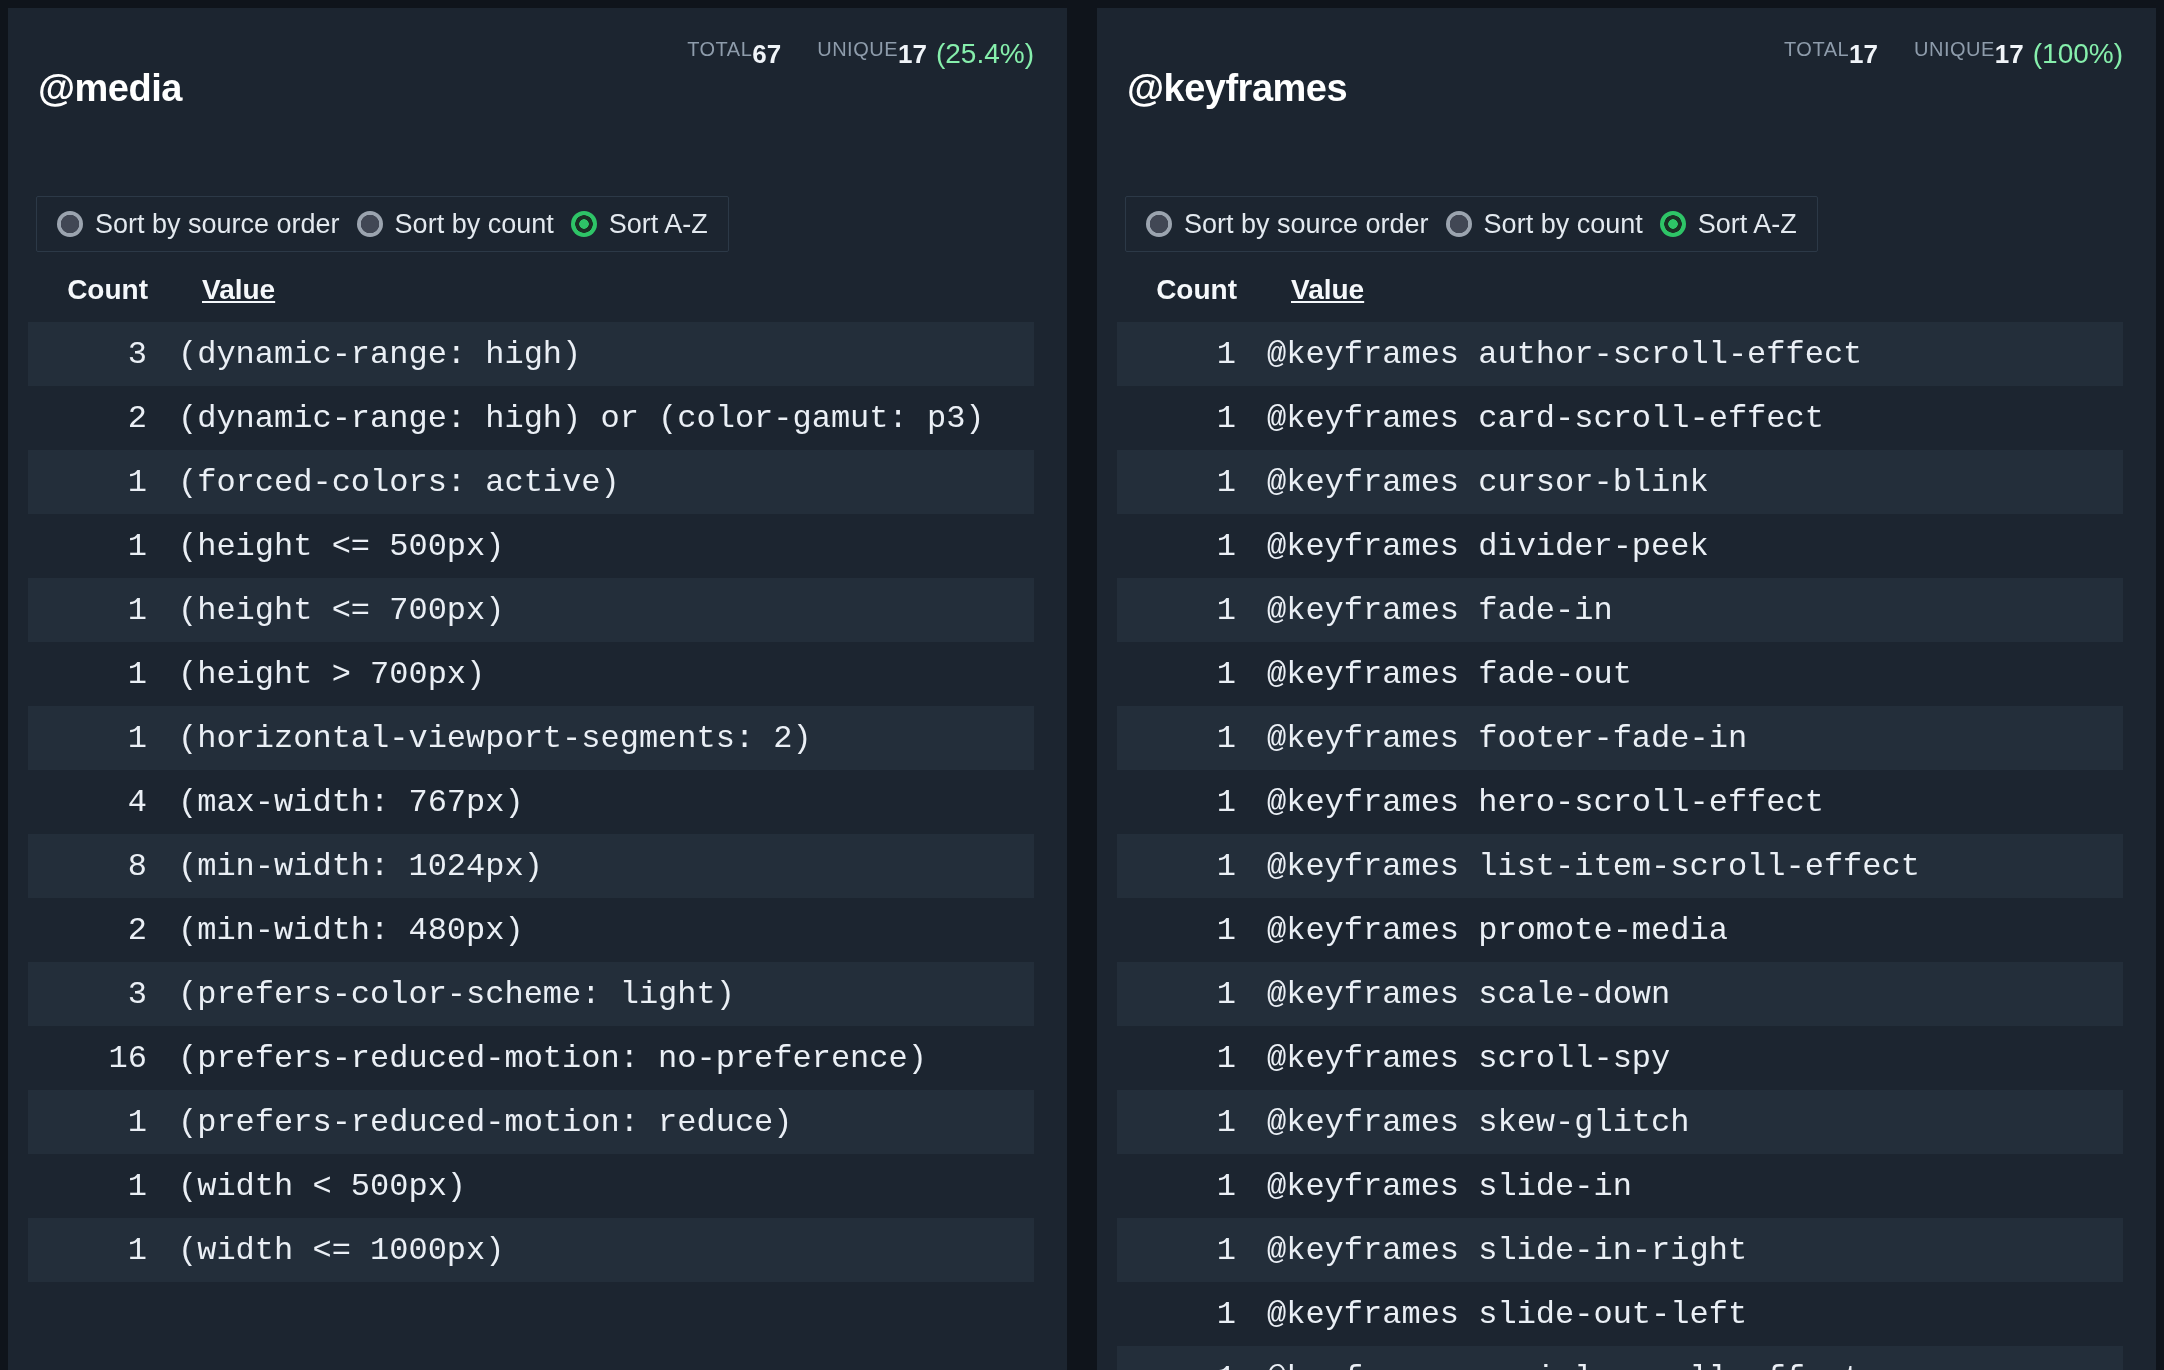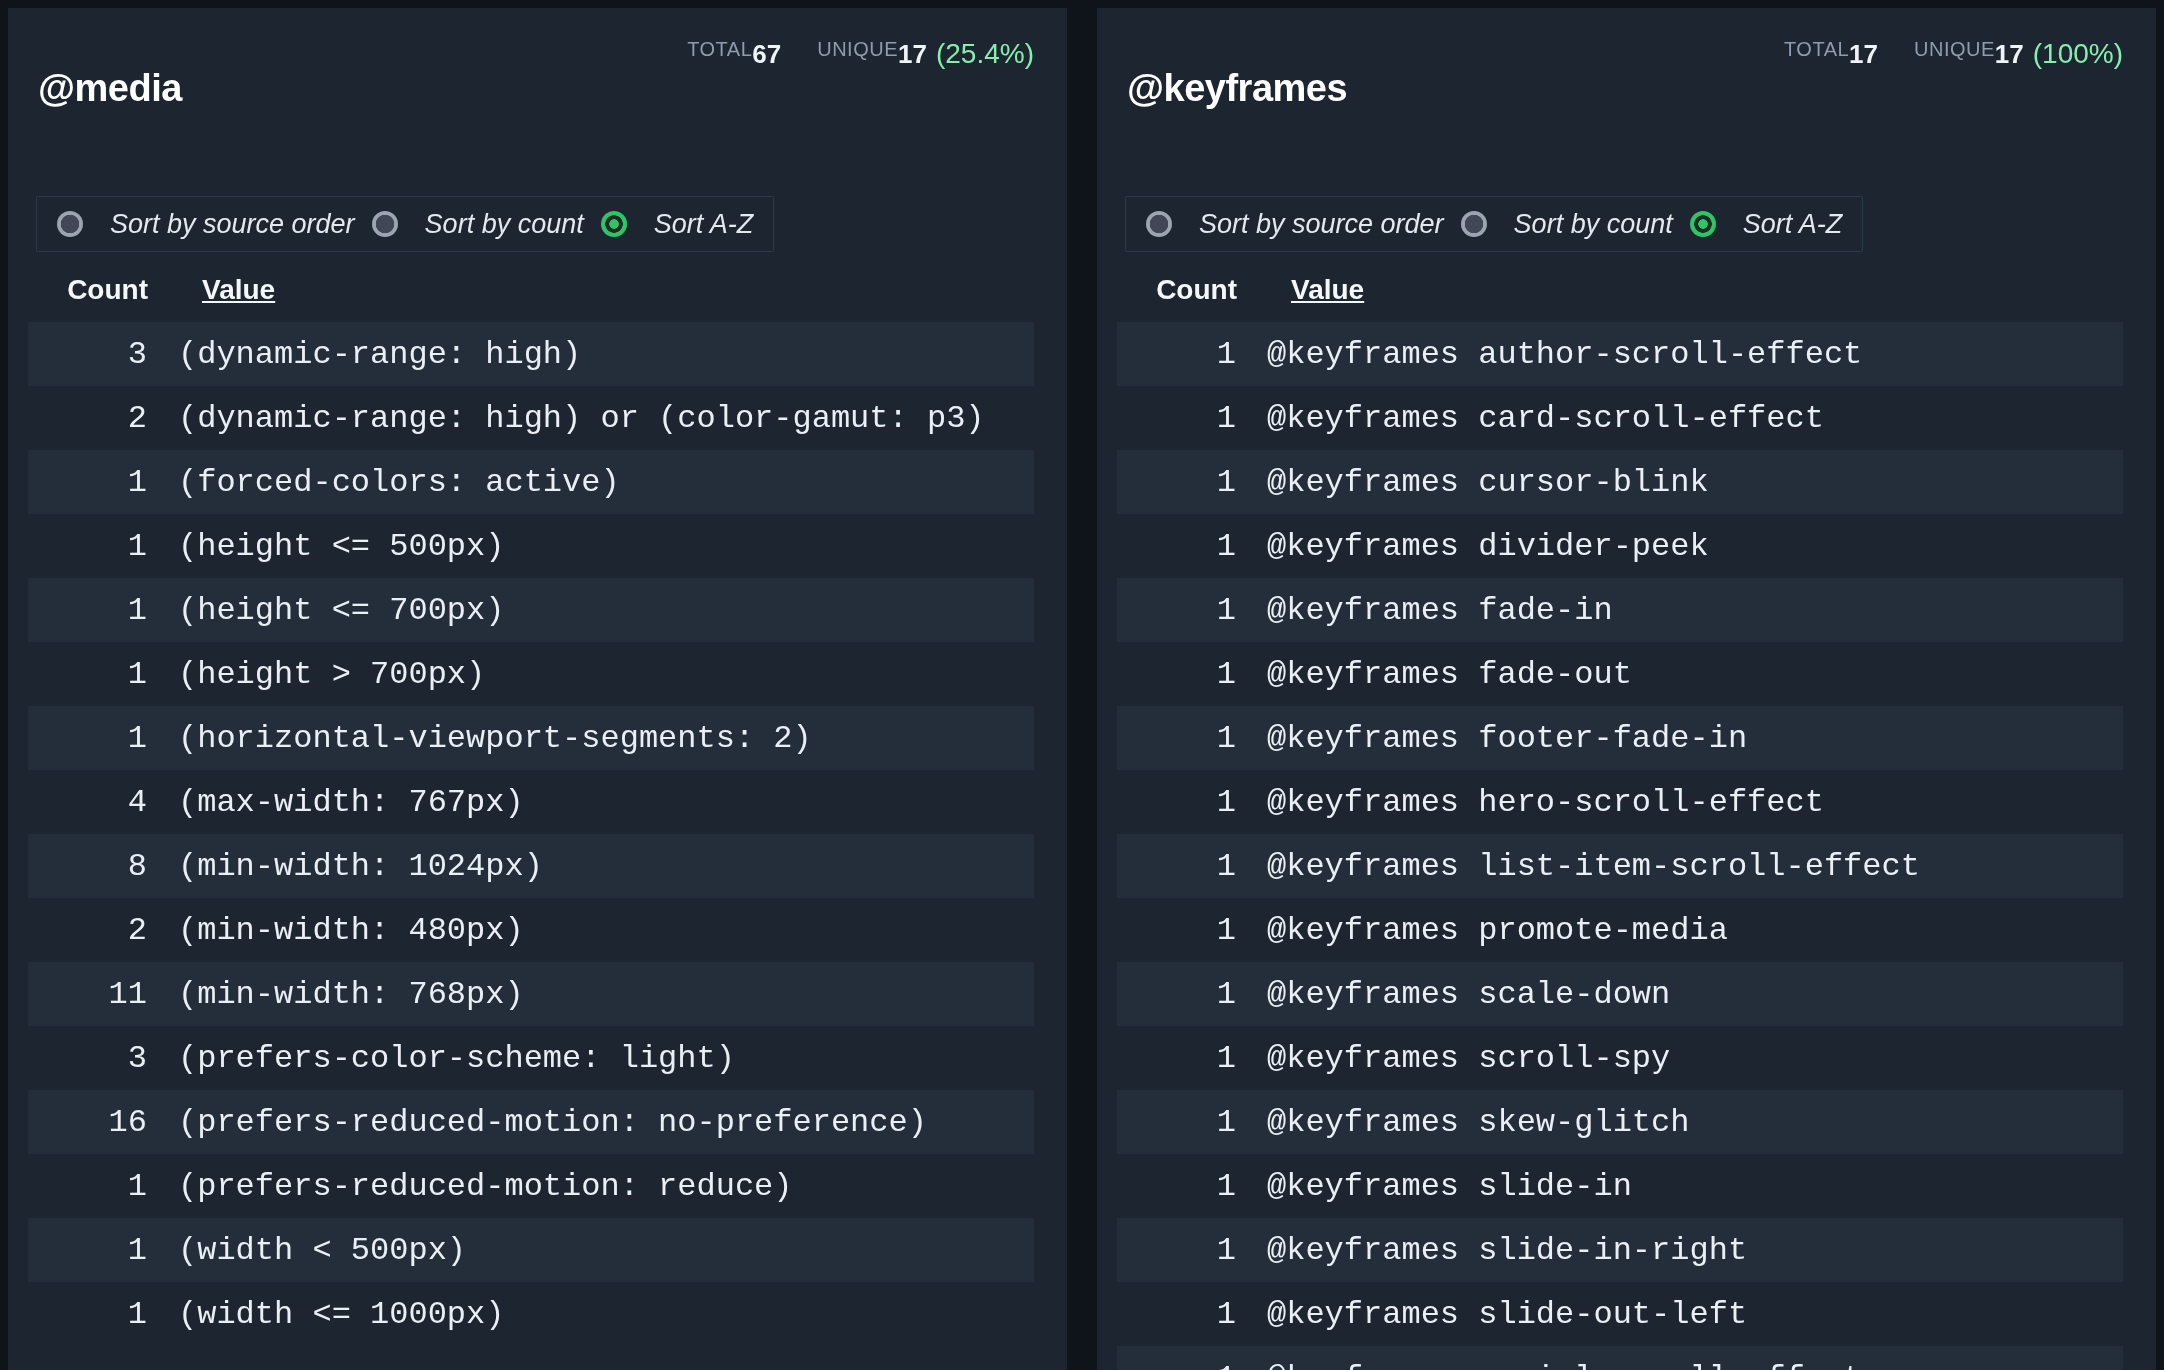--- a/index.html
+++ b/index.html
@@ -29,21 +29,21 @@
   .stat-value-line{display:flex;align-items:baseline;gap:9px;line-height:36px;}
   .stat-number{font-size:26px;font-weight:700;color:#f0f4f8;}
   .stat-pct{font-size:28px;color:#86efac;}
   
   .sort-box{
     display:inline-flex;align-items:center;gap:17px;
     border:1px solid #2c3947;border-radius:2px;
     height:56px;padding:0 20px;margin-top:55px;margin-left:-2px;
     box-sizing:border-box;
   }
-  .radio-option{display:inline-flex;align-items:center;gap:27px;cursor:pointer;font-style:italic;}
+  .radio-option{display:inline-flex;align-items:center;gap:12px;cursor:pointer;}
   .radio{
     width:26px;height:26px;border-radius:50%;flex:0 0 auto;
     background:radial-gradient(circle at 50% 50%, #414754 0 9px, #9ba4af 9.5px);
   }
   .radio-option.selected .radio{
     background:radial-gradient(circle at 50% 50%, #2ec467 0 4.5px, #1b2f25 5px 8.5px, #2ec467 9px);
   }
   .radio-label{font-size:27px;color:#e3e9ef;}
   
   table{
@@ -146,24 +146,20 @@
         </tr>
         <tr>
           <td class="count">8</td>
           <td class="value">(min-width: 1024px)</td>
         </tr>
         <tr>
           <td class="count">2</td>
           <td class="value">(min-width: 480px)</td>
         </tr>
         <tr>
-          <td class="count">11</td>
-          <td class="value">(min-width: 768px)</td>
-        </tr>
-        <tr>
           <td class="count">3</td>
           <td class="value">(prefers-color-scheme: light)</td>
         </tr>
         <tr>
           <td class="count">16</td>
           <td class="value">(prefers-reduced-motion: no-preference)</td>
         </tr>
         <tr>
           <td class="count">1</td>
           <td class="value">(prefers-reduced-motion: reduce)</td>

